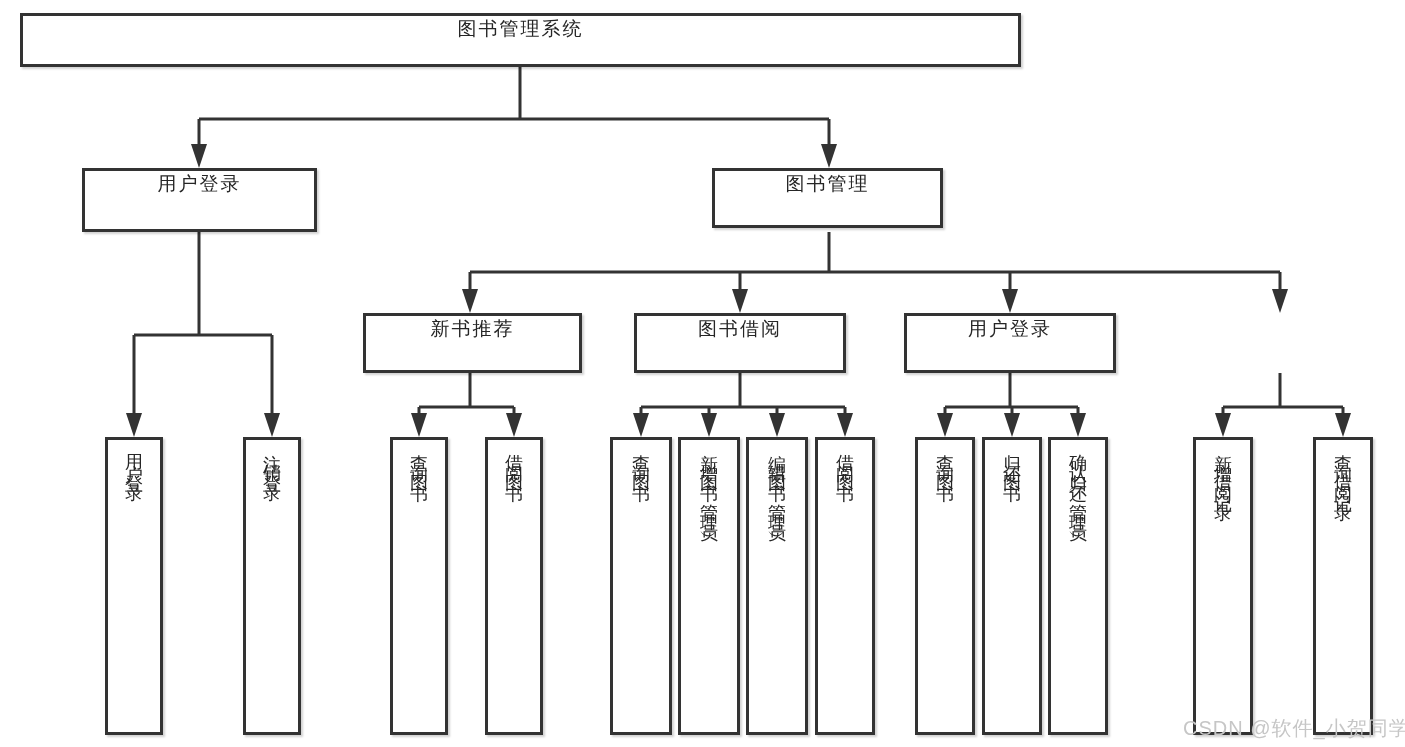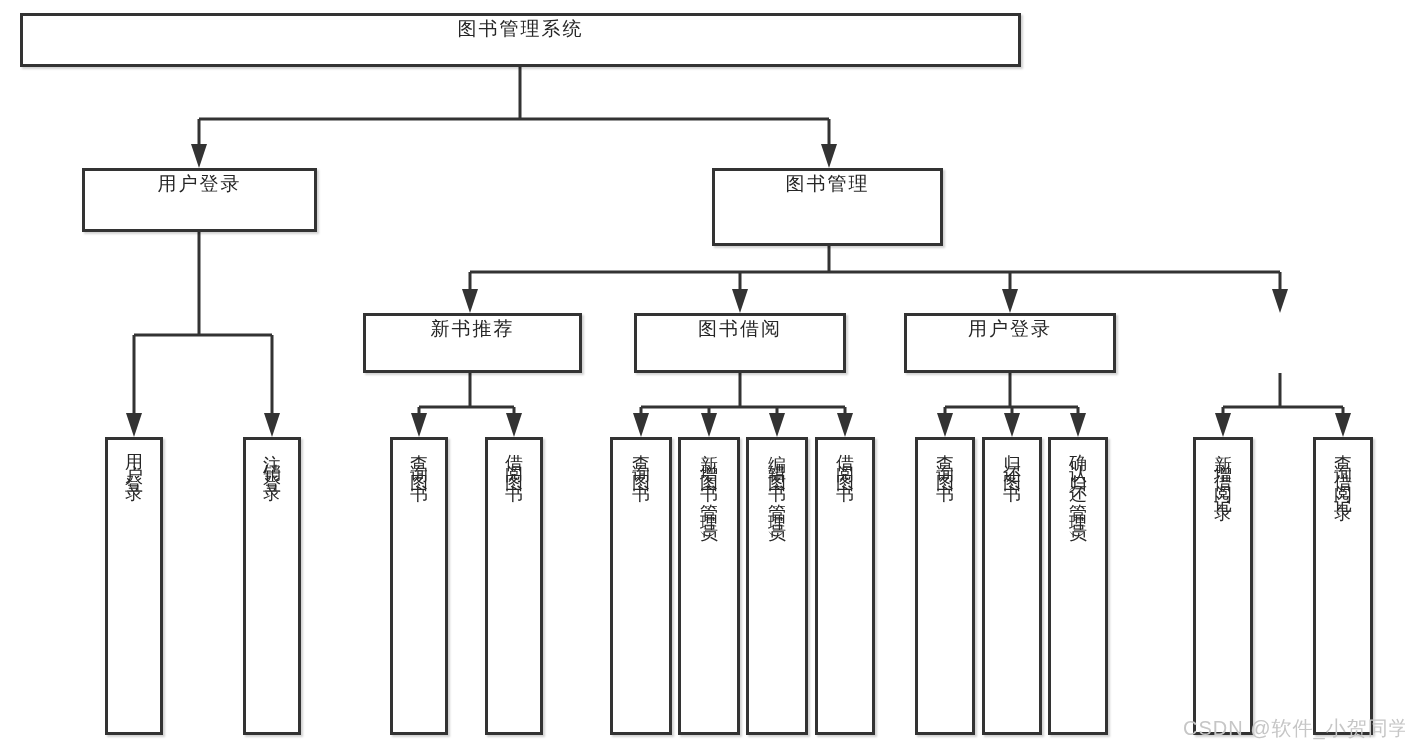--- a/index.html
+++ b/index.html
@@ -93,21 +93,21 @@
     <polygon class="chead" points="1335,413 1351,413 1343,437"></polygon>
   </svg>
 
   <div class="box" style="left:20px;top:13px;width:1001px;height:54px">
     <span>图书管理系统</span>
   </div>
 
   <div class="box" style="left:82px;top:168px;width:235px;height:64px">
     <span>用户登录</span>
   </div>
-  <div class="box" style="left:712px;top:168px;width:231px;height:78px">
+  <div class="box" style="left:712px;top:168px;width:231px;height:60px">
     <span>图书管理</span>
   </div>
 
   <div class="box" style="left:634px;top:313px;width:212px;height:60px">
     <span>图书借阅</span>
   </div>
   <div class="box" style="left:363px;top:313px;width:219px;height:60px">
     <span>新书推荐</span>
   </div>
   <div class="box" style="left:904px;top:313px;width:212px;height:60px">

